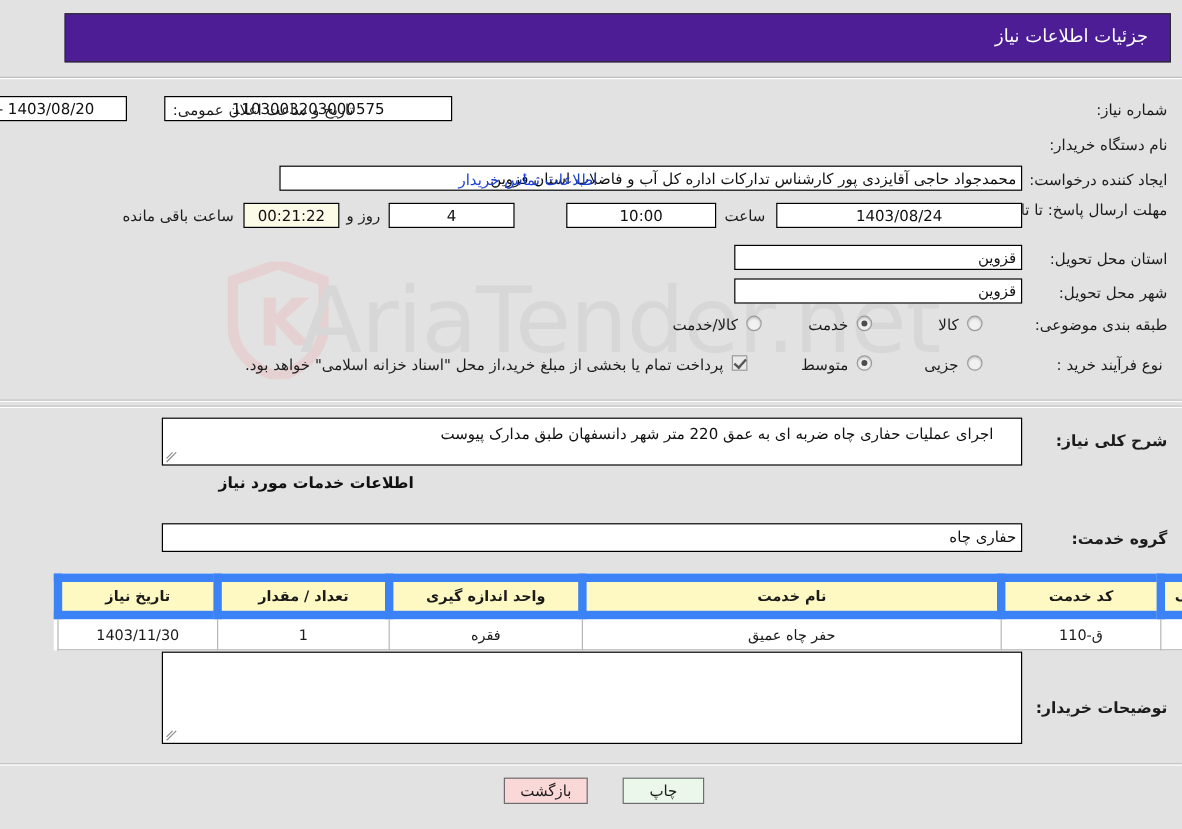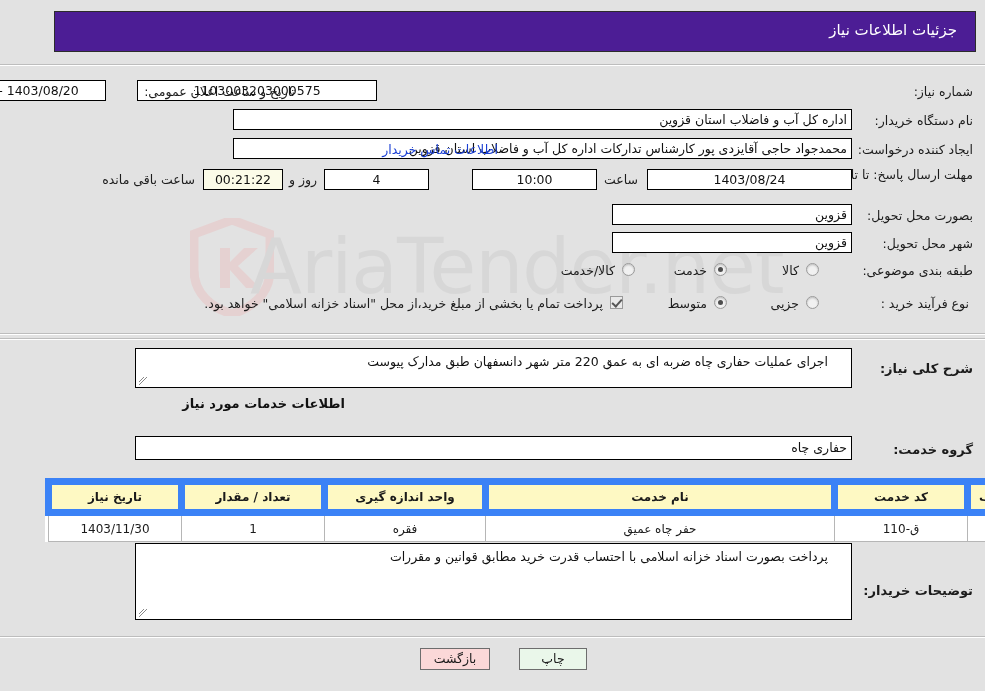--- a/index.html
+++ b/index.html
@@ -255,36 +255,35 @@
   <div class="sep" style="top:338px;"></div>
   <div class="sep" style="top:636px;"></div>
 
   <div class="lbl" style="right:12px; top:84px;">شماره نیاز:</div>
   <div class="fld center" style="right:608px; top:80px; width:240px;">1103003203000575</div>
 
   <div class="lbl" style="right:690px; top:84px;">تاریخ و ساعت اعلان عمومی:</div>
   <div class="fld center" style="right:879px; top:80px; width:175px;">1403/08/20 - 09:08</div>
 
   <div class="lbl" style="right:12px; top:113px;">نام دستگاه خریدار:</div>
-  <div class="fld right" style="right:133px; top:109px; width:619px;">اداره کل آب و فاضلاب استان قزوین</div>
 
   <div class="lbl" style="right:12px; top:142px;">ایجاد کننده درخواست:</div>
   <div class="fld right" style="right:133px; top:138px; width:619px;">محمدجواد حاجی آقایزدی پور کارشناس تدارکات اداره کل آب و فاضلاب استان قزوین</div>
   <div class="link" style="right:487px; top:142px;">اطلاعات تماس خریدار</div>
 
   <div class="lbl" style="right:12px; top:166px; line-height:18px; text-align:right;">مهلت ارسال پاسخ: تا تاریخ:</div>
   <div class="fld center" style="right:133px; top:169px; width:205px;">1403/08/24</div>
   <div class="rlabel" style="right:347px; top:172px;margin-left:36px;">ساعت</div>
   <div class="fld center" style="right:388px; top:169px; width:125px;">10:00</div>
   <div class="fld center" style="right:556px; top:169px; width:105px;">4</div>
   <div class="rlabel" style="right:668px; top:172px;">روز و</div>
   <div class="fld center cream" style="right:702px; top:169px; width:80px;">00:21:22</div>
   <div class="rlabel" style="right:790px; top:172px;">ساعت باقی مانده</div>
 
-  <div class="lbl" style="right:12px; top:208px;">بصورت محل تحویل:</div>
+  <div class="lbl" style="right:12px; top:208px;">استان محل تحویل:</div>
   <div class="fld right" style="right:133px; top:204px; width:240px;">قزوین</div>
 
   <div class="lbl" style="right:12px; top:236px;">شهر محل تحویل:</div>
   <div class="fld right" style="right:133px; top:232px; width:240px;">قزوین</div>
 
   <div class="lbl" style="right:12px; top:263px;">طبقه بندی موضوعی:</div>
 
   <div class="radio" style="right:166px; top:263px;"></div>
   <div class="rlabel" style="right:186px; top:263px;">کالا</div>
 
@@ -337,21 +336,20 @@
         <td>حفر چاه عمیق</td>
         <td>فقره</td>
         <td>1</td>
         <td>1403/11/30</td>
       </tr>
     </tbody>
   </table>
 
   <div class="lbl bold" style="right:12px; top:583px; font-size:13px;">توضیحات خریدار:</div>
   <div class="ta" style="right:133px; top:543px; width:717px; height:77px;">
-    <span>پرداخت بصورت اسناد خزانه اسلامی با احتساب قدرت خرید مطابق قوانین و مقررات</span>
     <svg class="grip" viewBox="0 0 10 10">
       <path d="M1 9 L9 1" stroke="#888" stroke-width="1" fill="none"></path>
       <path d="M1 6 L6 1" stroke="#888" stroke-width="1" fill="none"></path>
     </svg>
   </div>
 
   <button class="btn print" style="right:398px; top:648px; width:68px;">چاپ</button>
   <button class="btn back" style="right:495px; top:648px; width:70px;">بازگشت</button>
 
 </div>

